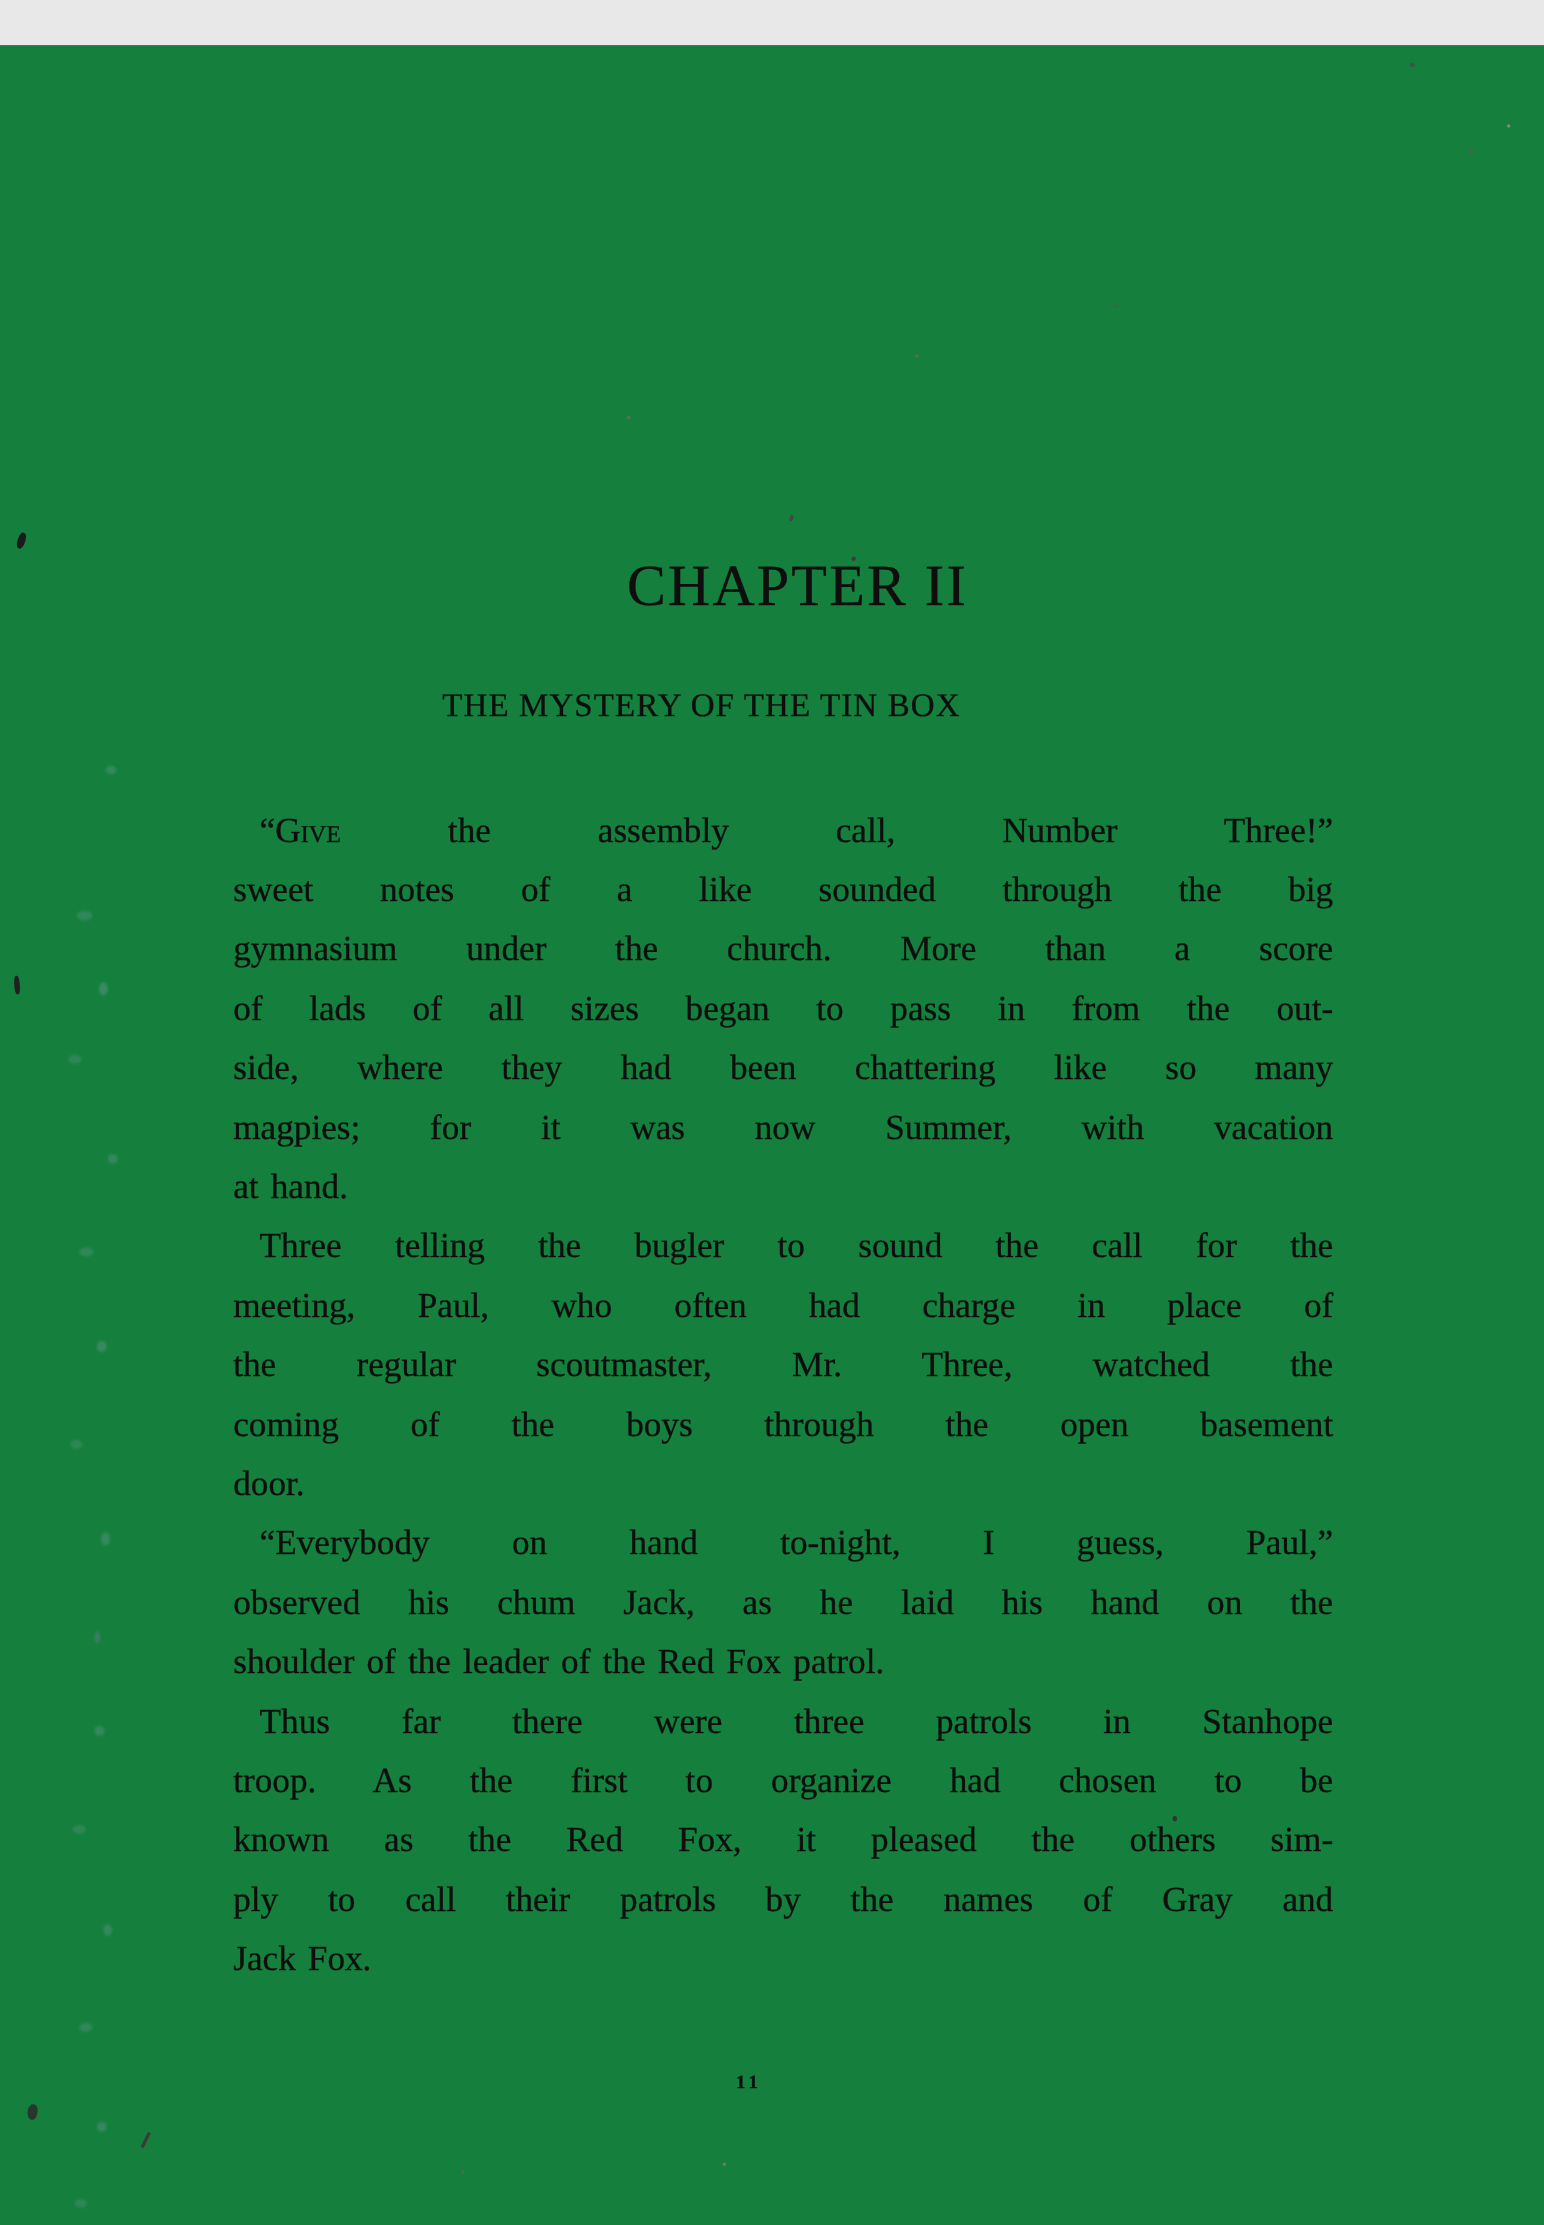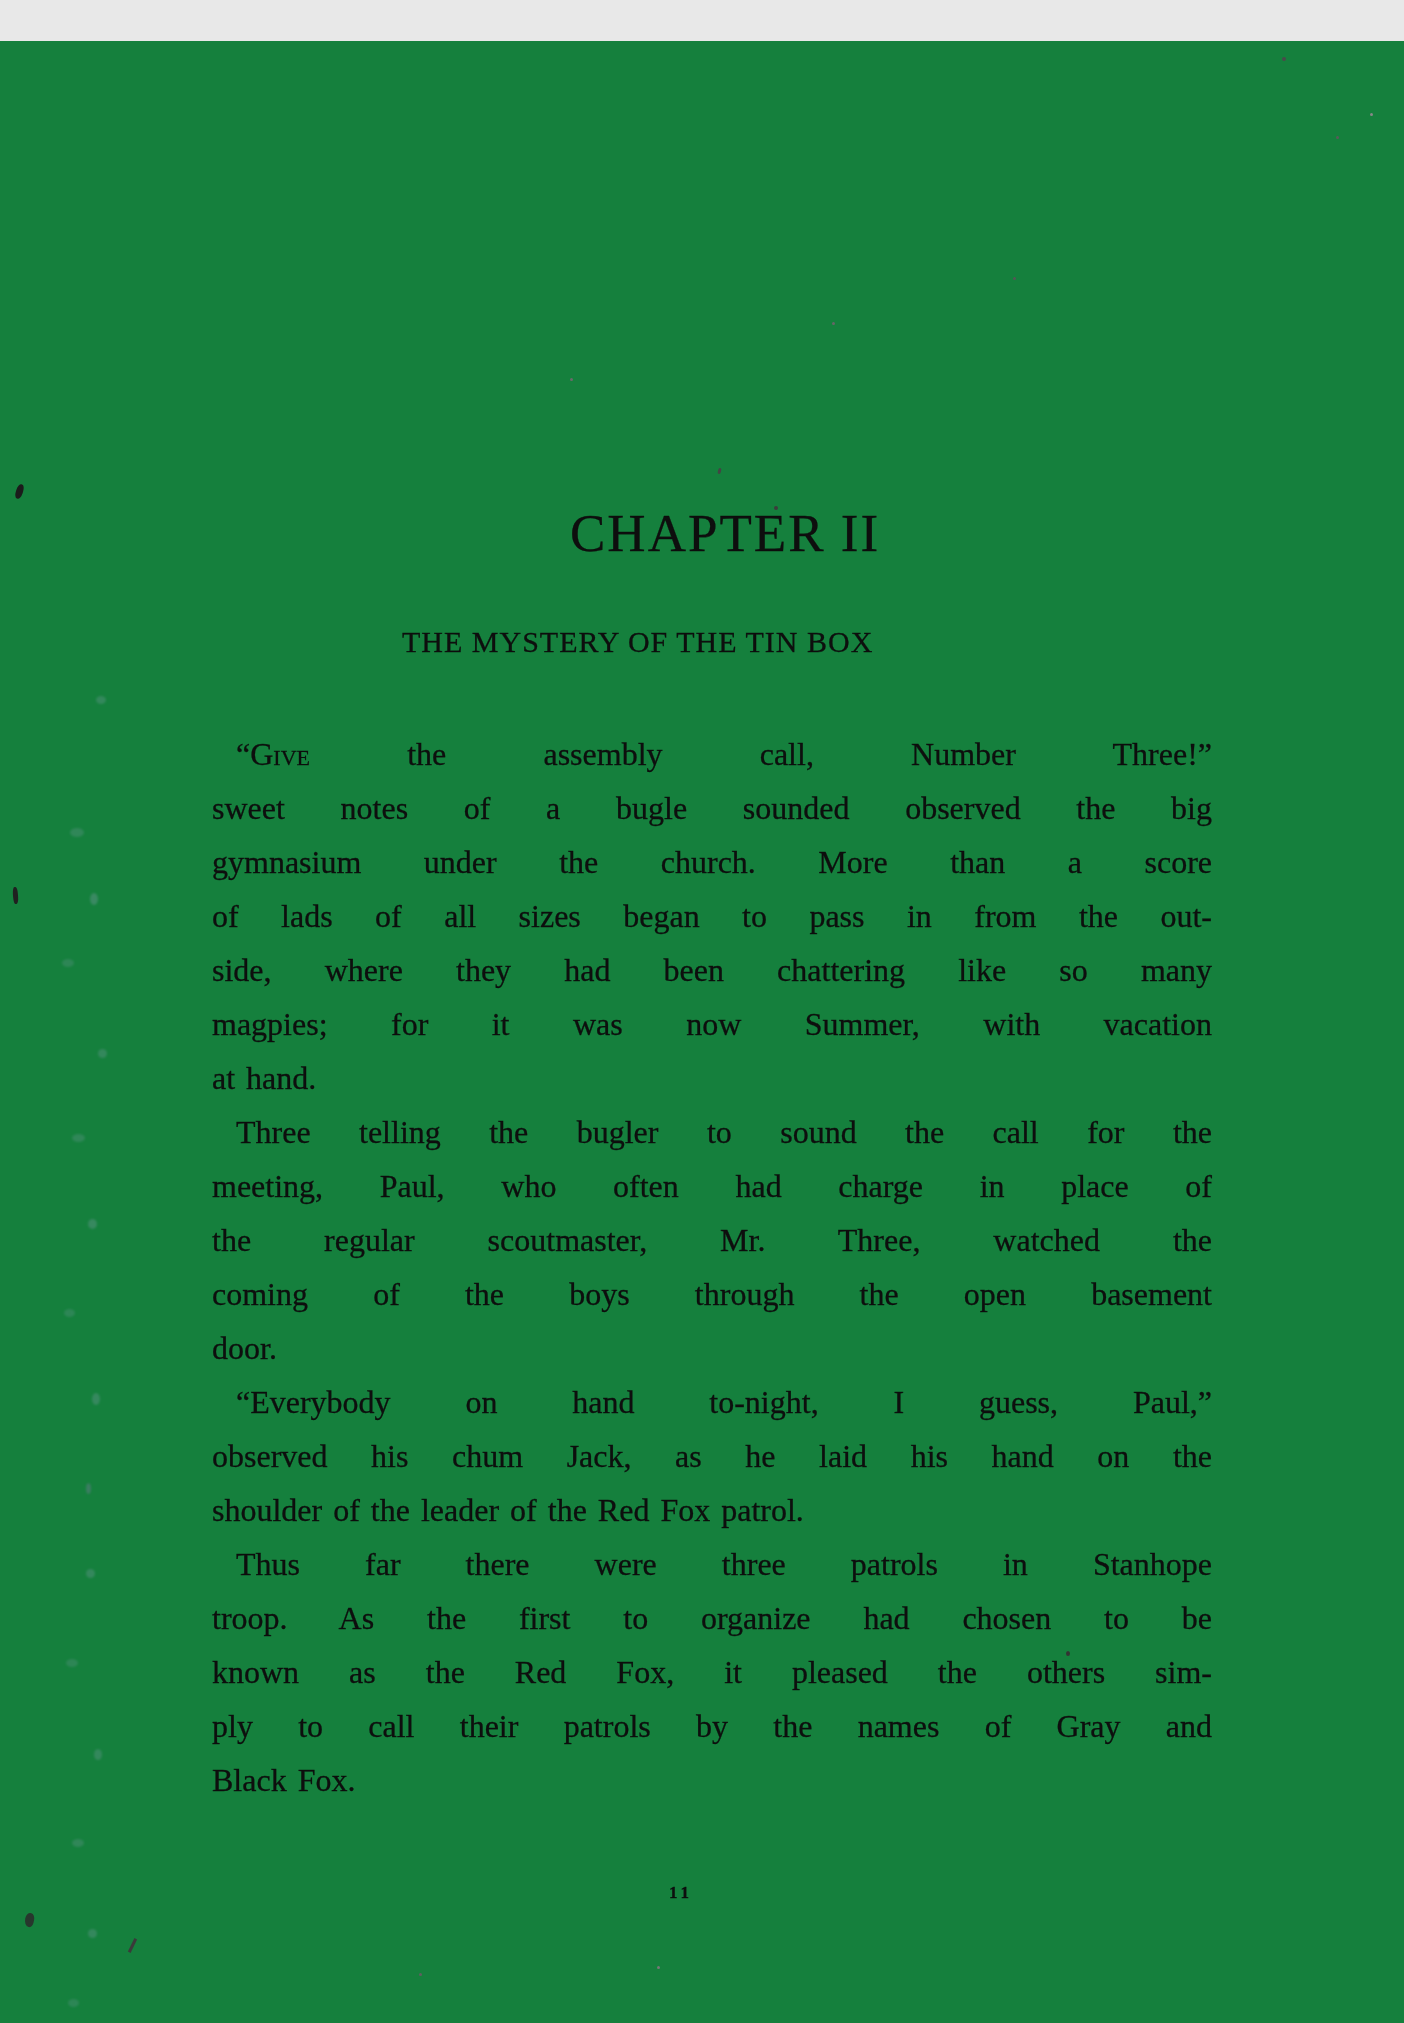--- a/index.html
+++ b/index.html
@@ -58,21 +58,21 @@
 
   <div class="chapter-subtitle">THE MYSTERY OF THE TIN BOX</div>
 
   <div class="body-block">
 
     <div>
       <div class="ln ind"><span>“</span><span class="sc">Give</span><span> the assembly call, Number Three!”</span></div>
     </div>
 
     <div>
-      <div class="ln">sweet notes of a bugle sounded observed the big</div>
+      <div class="ln">sweet notes of a like sounded through the big</div>
       <div class="ln">gymnasium under the church. More than a score</div>
       <div class="ln">of lads of all sizes began to pass in from the out-</div>
       <div class="ln">side, where they had been chattering like so many</div>
       <div class="ln">magpies; for it was now Summer, with vacation</div>
       <div class="ln-end">at hand.</div>
     </div>
 
     <div>
       <div class="ln ind">Three telling the bugler to sound the call for the</div>
       <div class="ln">meeting, Paul, who often had charge in place of</div>
@@ -85,21 +85,21 @@
       <div class="ln ind">“Everybody on hand to-night, I guess, Paul,”</div>
       <div class="ln">observed his chum Jack, as he laid his hand on the</div>
       <div class="ln-end">shoulder of the leader of the Red Fox patrol.</div>
     </div>
 
     <div>
       <div class="ln ind">Thus far there were three patrols in Stanhope</div>
       <div class="ln">troop. As the first to organize had chosen to be</div>
       <div class="ln">known as the Red Fox, it pleased the others sim-</div>
       <div class="ln">ply to call their patrols by the names of Gray and</div>
-      <div class="ln-end">Black Fox.</div>
+      <div class="ln-end">Jack Fox.</div>
     </div>
 
   </div>
 
   <div class="page-number">11</div>
 
   <div>
     <div class="ink" style="left:16px;top:443px;width:7px;height:15px;background:#1b1b1b;border-radius:45%;transform:rotate(18deg);"></div>
     <div class="ink" style="left:13px;top:846px;width:5px;height:17px;background:#202020;border-radius:40%;transform:rotate(-4deg);"></div>
     <div class="ink" style="left:25px;top:1872px;width:9px;height:14px;background:#2a2a2a;border-radius:50% 50% 40% 60%;transform:rotate(12deg);opacity:.85;"></div>

